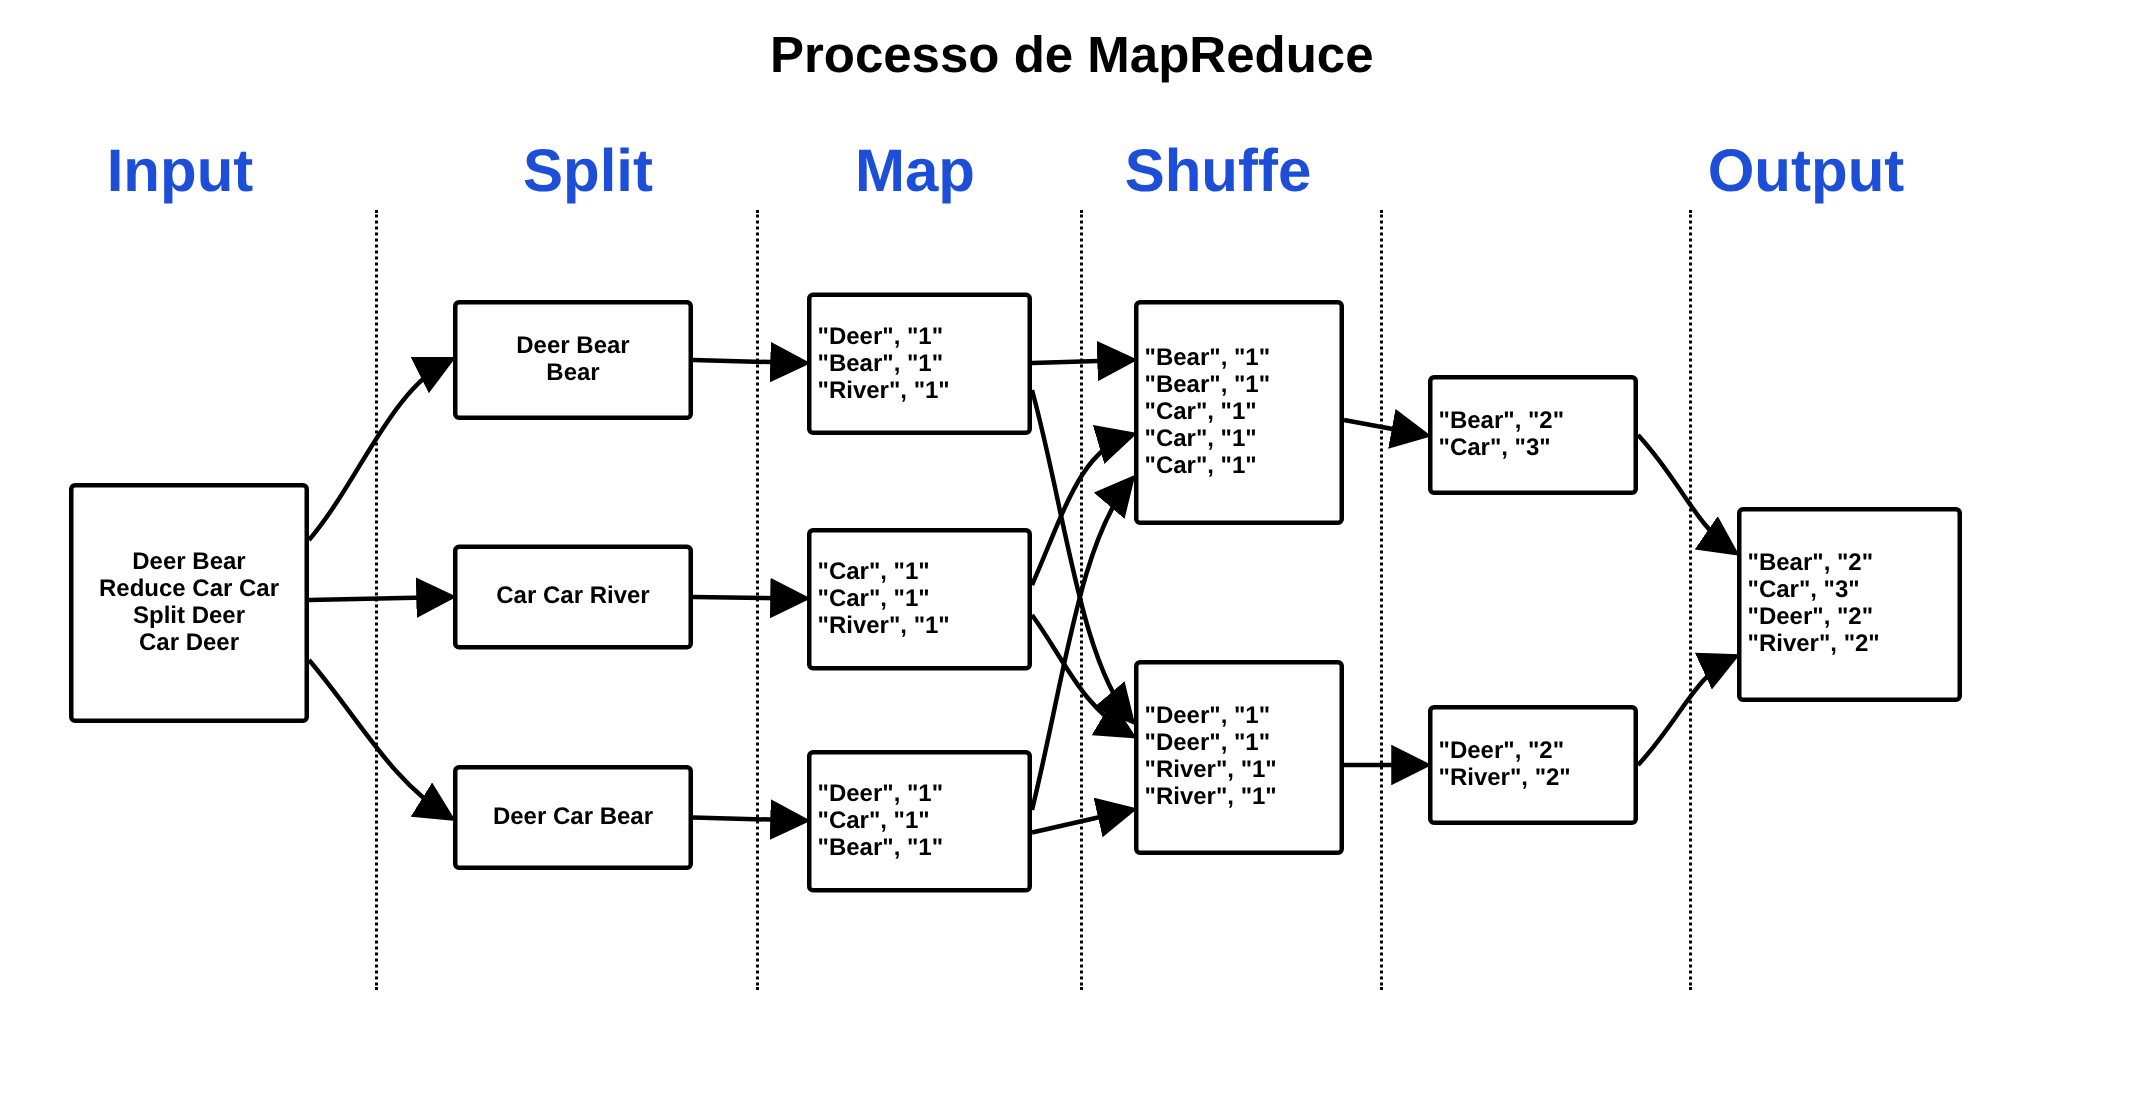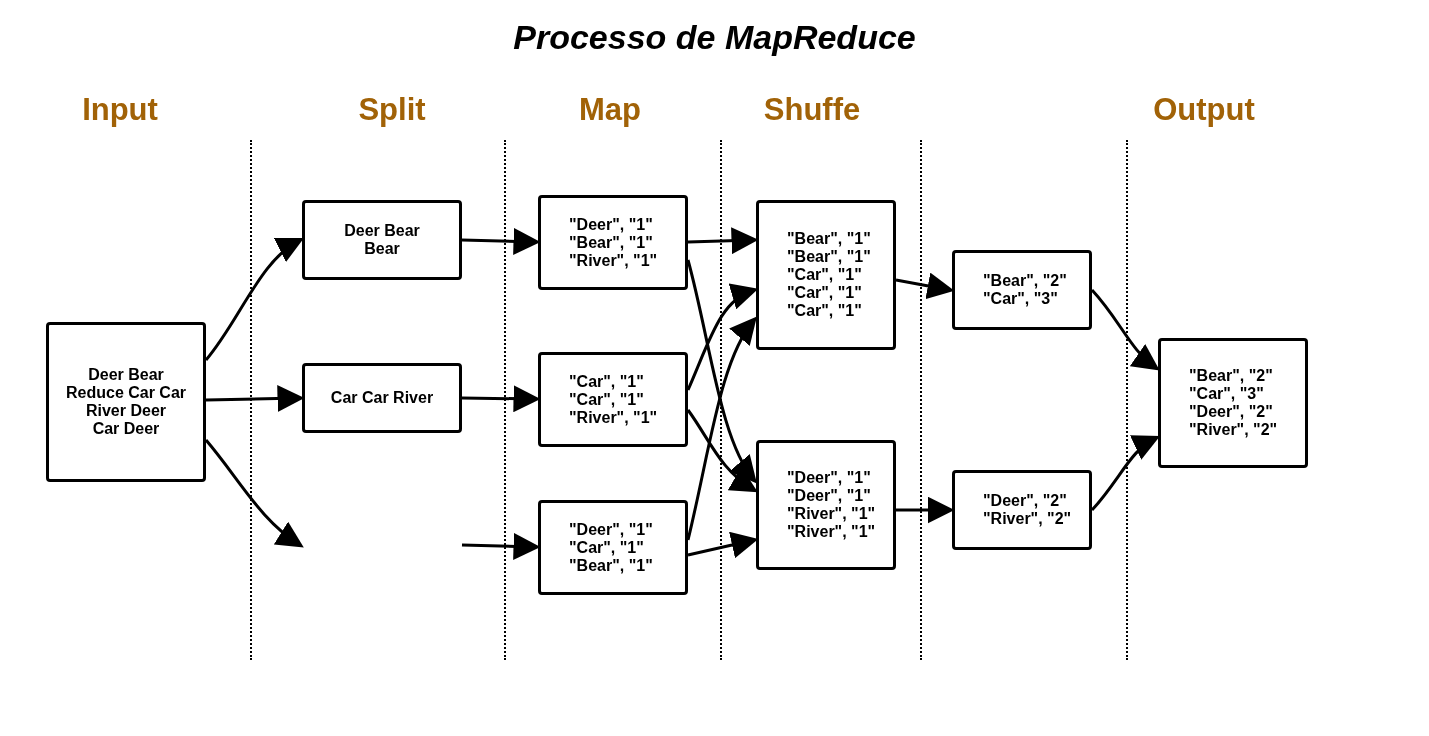--- a/index.html
+++ b/index.html
@@ -16,43 +16,42 @@
   .title {
     position: absolute;
     top: 18px;
     left: 0;
     width: 1429px;
     text-align: center;
     font-size: 34px;
     font-weight: 700;
     font-family: Arial, Helvetica, sans-serif;
     color: #000;
-    font-style: italic;
   }
   .stage-label {
     position: absolute;
     top: 92px;
-    font-size: 31px;
+    font-size: 40px;
     font-weight: 700;
     font-family: Arial, Helvetica, sans-serif;
-    color: #a16207;
+    color: #1d4ed8;
     text-align: left;
     transform: translateX(-50%);
   }
   .vsep {
     position: absolute;
     top: 140px;
     height: 520px;
     border-left: 2px dotted #000;
   }
   .box {
     position: absolute;
     border: 3px solid #000;
     background: #fff;
-    padding: 8px 28px;
+    padding: 8px 4px;
     font-size: 16px;
     font-weight: 700;
     color: #000;
     display: flex;
     flex-direction: column;
     justify-content: center;
     align-items: center;
     text-align: center;
     box-sizing: border-box;
     border-radius: 4px;
@@ -86,30 +85,33 @@
 
   <div class="vsep" style="left:250px"></div>
   <div class="vsep" style="left:504px"></div>
   <div class="vsep" style="left:720px"></div>
   <div class="vsep" style="left:920px"></div>
   <div class="vsep" style="left:1126px"></div>
 
   <div id="input-box" class="box" style="left:46px; top:322px; width:160px; height:160px;">
       <div class="line">Deer Bear</div>
       <div class="line">Reduce Car Car</div>
-      <div class="line">River Deer</div>
+      <div class="line">Split Deer</div>
       <div class="line">Car Deer</div>
     </div>
 
   <div id="split-0" class="box" style="left:302px; top:200px; width:160px; height:80px;">
       <div class="line">Deer Bear</div>
       <div class="line">Bear</div>
     </div>
   <div id="split-1" class="box" style="left:302px; top:363px; width:160px; height:70px;">
       <div class="line">Car Car River</div>
+    </div>
+  <div id="split-2" class="box" style="left:302px; top:510px; width:160px; height:70px;">
+      <div class="line">Deer Car Bear</div>
     </div>
 
   <div id="map-0" class="box left" style="left:538px; top:195px; width:150px; height:95px;">
       <div class="line">"Deer", "1"</div>
       <div class="line">"Bear", "1"</div>
       <div class="line">"River", "1"</div>
     </div>
   <div id="map-1" class="box left" style="left:538px; top:352px; width:150px; height:95px;">
       <div class="line">"Car", "1"</div>
       <div class="line">"Car", "1"</div>

